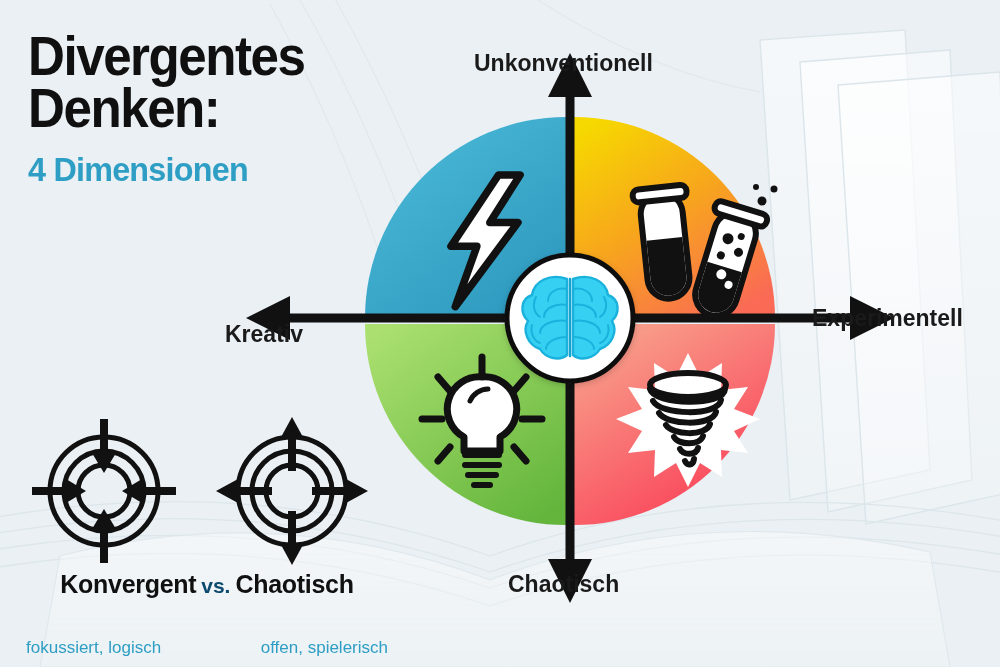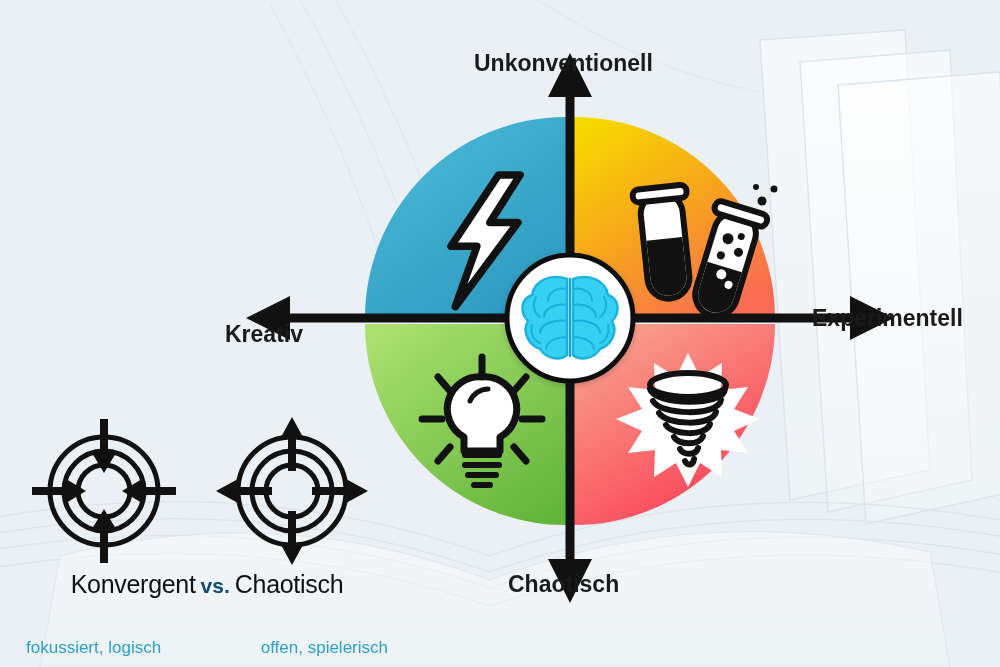--- a/index.html
+++ b/index.html
@@ -108,21 +108,21 @@
   #cmp-labels {
     position: absolute;
     left: 0;
     top: 155px;
     width: 390px;
     text-align: center;
     white-space: nowrap;
   }
   .cmp-title {
     font-family: "Liberation Sans", sans-serif;
-    font-weight: normal;
+    font-weight: bold;
     font-size: 25px;
     color: #101010;
     letter-spacing: -0.3px;
     text-align: center;
   }
   .cmp-vs {
     font-family: "Liberation Sans", sans-serif;
     font-weight: bold;
     font-size: 21px;
     color: #0c4a6e;
@@ -173,20 +173,25 @@
       <path d="M40 667 L60 556 Q280 500 490 580 Q700 500 930 552 L950 667 Z"></path>
     </g>
     <g stroke="#e0e8ed" stroke-width="1.2" fill="none" opacity="0.9">
       <path d="M300 0 Q380 140 430 300"></path>
       <path d="M330 -10 Q410 130 462 290"></path>
       <path d="M270 4 Q350 150 398 312"></path>
       <path d="M520 -12 Q640 70 760 92"></path>
     </g>
   </svg>
 
+  <div id="headline">
+    <div class="title-line">Divergentes</div>
+    <div class="title-line">Denken:</div>
+    <div id="subtitle">4 Dimensionen</div>
+  </div>
 
   <div class="axis-label" id="label-top">Unkonventionell</div>
   <div class="axis-label" id="label-bottom">Chaotisch</div>
   <div class="axis-label" id="label-left">Kreativ</div>
   <div class="axis-label" id="label-right">Experimentell</div>
 
   <svg id="wheel-wrap" viewBox="0 0 770 590">
     <defs>
       <linearGradient id="gradTL" x1="0.15" y1="0" x2="0.9" y2="1">
         <stop offset="0%" stop-color="#4cbad8"></stop>

